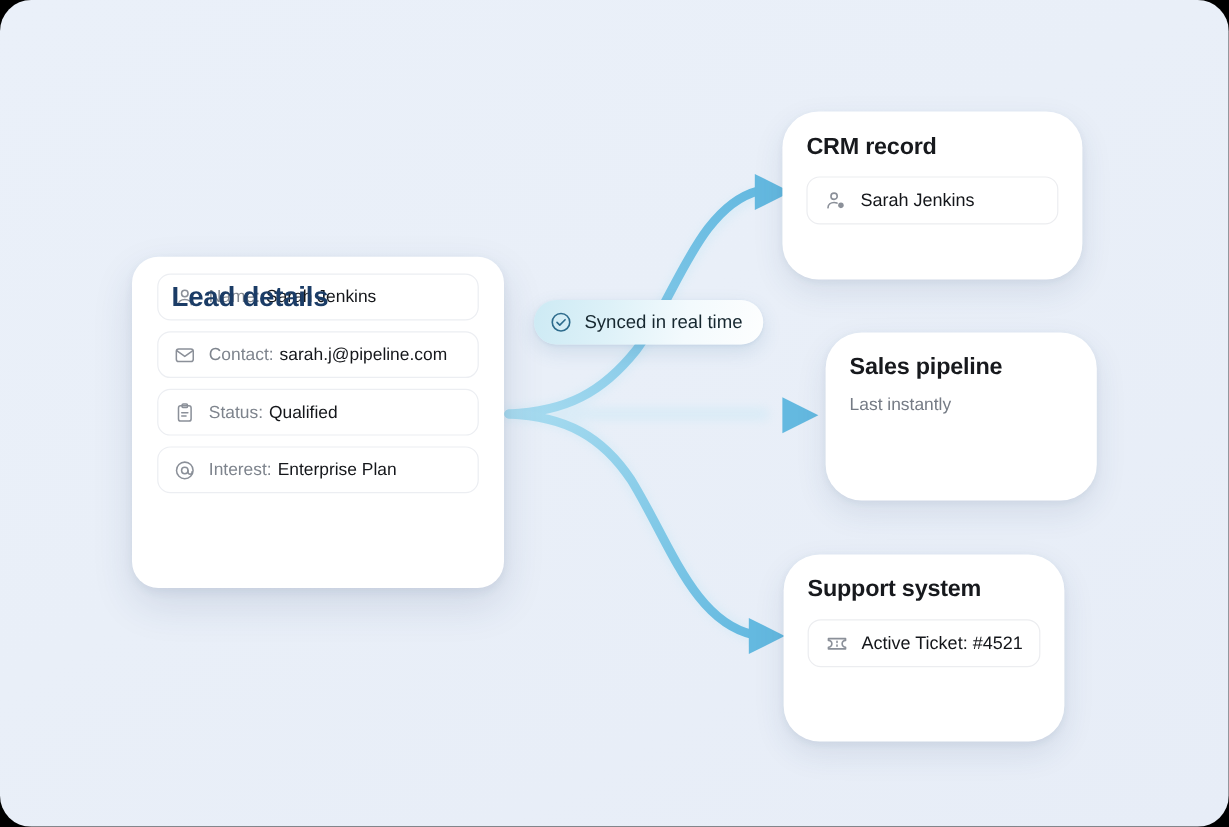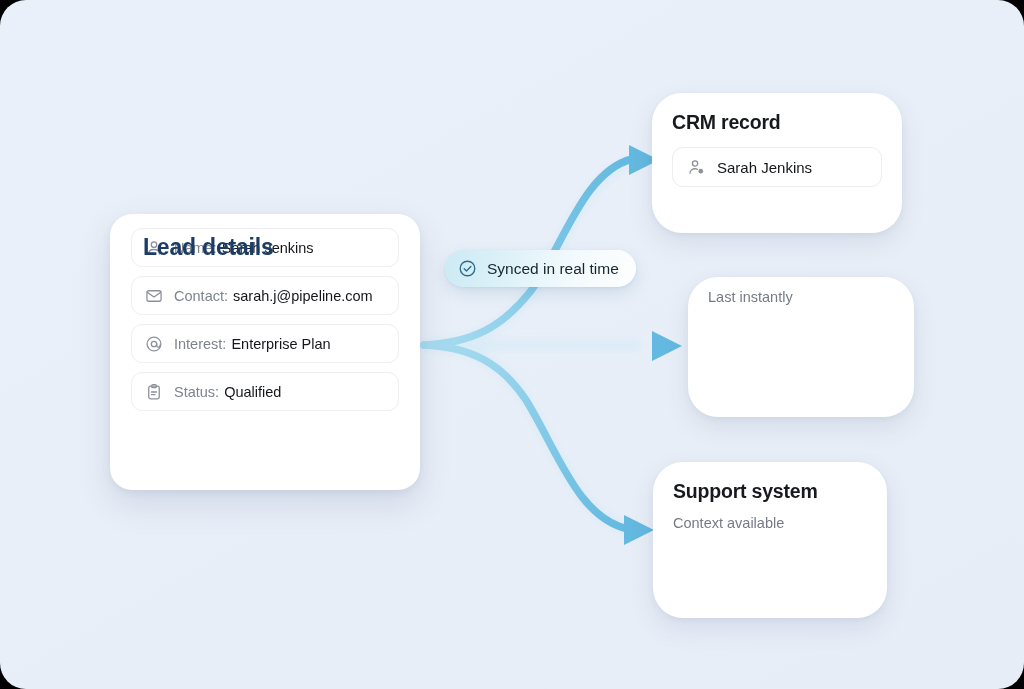--- a/index.html
+++ b/index.html
@@ -252,65 +252,74 @@
             <path d="M3.4 7.2 12 13.4 20.6 7.2"></path>
           </svg>
         </span>
         <span class="row-label">Contact:</span>
         <span class="row-value">sarah.j@pipeline.com</span>
       </div>
 
       <div class="lead-row">
         <span class="row-icon">
           <svg viewBox="0 0 24 24" width="18" height="18" fill="none" stroke="currentColor" stroke-width="1.7" stroke-linecap="round" stroke-linejoin="round">
+            <rect x="5" y="4.2" width="14" height="17" rx="2.4"></rect>
+            <rect x="9" y="2.2" width="6" height="4" rx="1.3"></rect>
+            <path d="M8.6 12h6.8M8.6 15.6h4.8"></path>
+          </svg>
+        </span>
+        <span class="row-label">Status:</span>
+        <span class="row-value">Qualified</span>
+      </div>
+
+      <div class="lead-row">
+        <span class="row-icon">
+          <svg viewBox="0 0 24 24" width="18" height="18" fill="none" stroke="currentColor" stroke-width="1.7" stroke-linecap="round" stroke-linejoin="round">
             <circle cx="12" cy="12" r="9.2"></circle>
             <circle cx="12" cy="12" r="3.6"></circle>
             <path d="M15.6 12v1.9c0 1.5 1 2.3 2.2 2.3 1.4 0 2.4-1.1 2.4-3"></path>
           </svg>
         </span>
         <span class="row-label">Interest:</span>
         <span class="row-value">Enterprise Plan</span>
-      </div>
-
-      <div class="lead-row">
-        <span class="row-icon">
-          <svg viewBox="0 0 24 24" width="18" height="18" fill="none" stroke="currentColor" stroke-width="1.7" stroke-linecap="round" stroke-linejoin="round">
-            <rect x="5" y="4.2" width="14" height="17" rx="2.4"></rect>
-            <rect x="9" y="2.2" width="6" height="4" rx="1.3"></rect>
-            <path d="M8.6 12h6.8M8.6 15.6h4.8"></path>
-          </svg>
-        </span>
-        <span class="row-label">Status:</span>
-        <span class="row-value">Qualified</span>
       </div>
 
     </div>
   </div>
 
   <div id="crm-card" class="card">
     <div class="rcard-title">CRM record</div>
     <div class="rcard-chip">
       <span class="row-icon">
         <svg viewBox="0 0 24 24" width="19" height="19" fill="none" stroke="currentColor" stroke-width="1.7" stroke-linecap="round" stroke-linejoin="round">
           <circle cx="10.2" cy="7" r="3.3"></circle>
           <path d="M3.8 19.2c0-3.5 2.9-5.6 6.4-5.6 1.1 0 2.1.2 3 .6"></path>
           <circle cx="17.4" cy="16.6" r="2.9" fill="currentColor" stroke="none"></circle>
         </svg>
       </span>
       <span class="chip-plain">Sarah Jenkins</span>
     </div>
   </div>
 
   <div id="pipe-card" class="card">
+    <div class="rcard-title">Sales pipeline</div>
     <div class="rcard-note">Last instantly</div>
   </div>
 
   <div id="support-card" class="card">
     <div class="rcard-title">Support system</div>
-    <div class="rcard-note">Context available</div>
+    <div class="rcard-chip">
+      <span class="row-icon">
+        <svg viewBox="0 0 24 24" width="19" height="19" fill="none" stroke="currentColor" stroke-width="1.7" stroke-linecap="round" stroke-linejoin="round">
+          <path d="M3 8.4V6.6h18v1.8a2.6 2.6 0 0 0 0 7.2v1.8H3v-1.8a2.6 2.6 0 0 0 0-7.2Z"></path>
+          <path d="M12 9.3v1.4M12 13.2v1.4"></path>
+        </svg>
+      </span>
+      <span class="chip-plain">Active Ticket: #4521</span>
+    </div>
   </div>
 
   <div id="synced-badge">
     <span class="badge-icon">
       <svg viewBox="0 0 24 24" width="19" height="19" fill="none" stroke="currentColor" stroke-width="1.7" stroke-linecap="round" stroke-linejoin="round">
         <circle cx="12" cy="12" r="9.2"></circle>
         <path d="M7.8 12.2 10.7 15.1 16.3 9.4"></path>
       </svg>
     </span>
     <span class="badge-text">Synced in real time</span>

